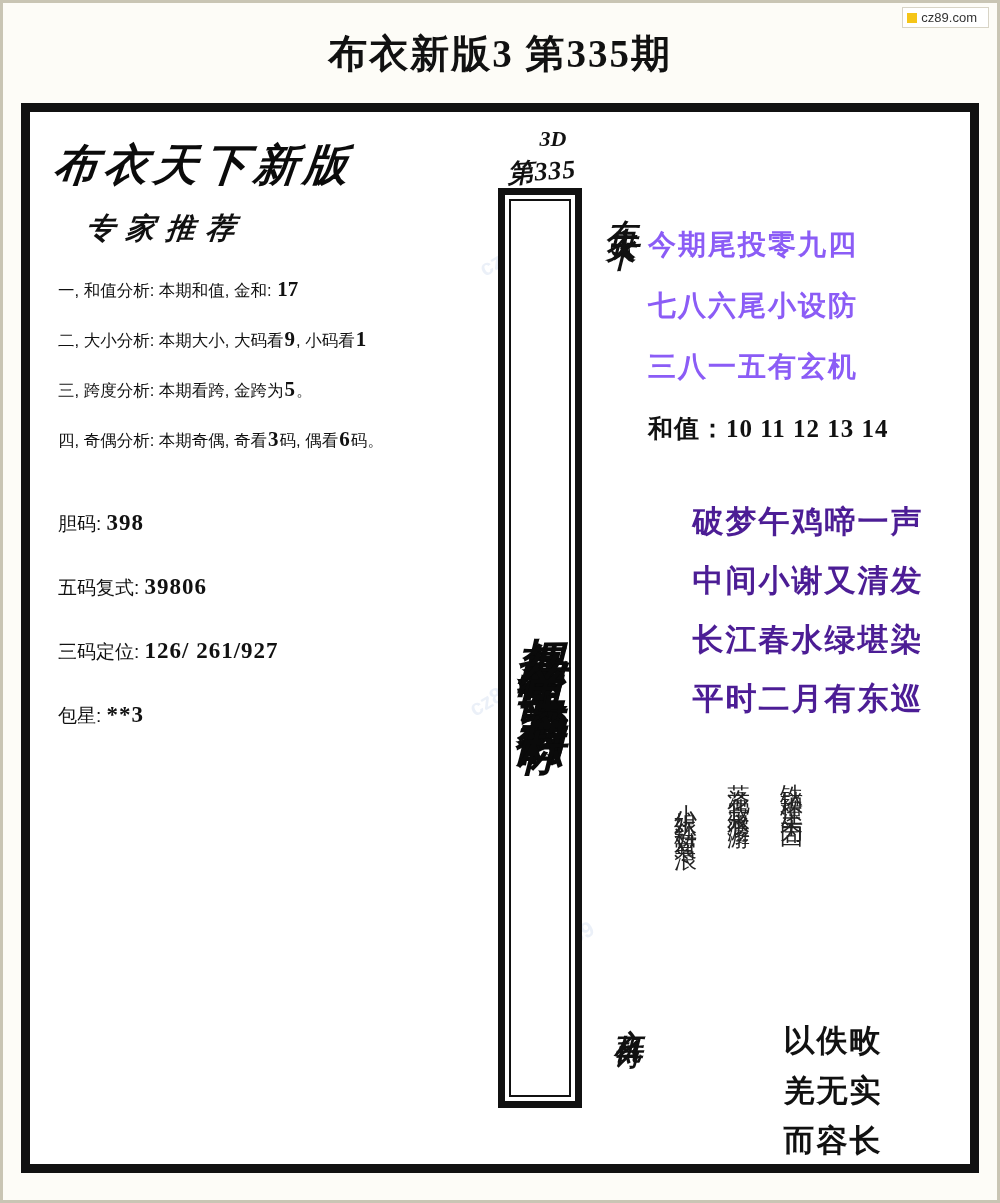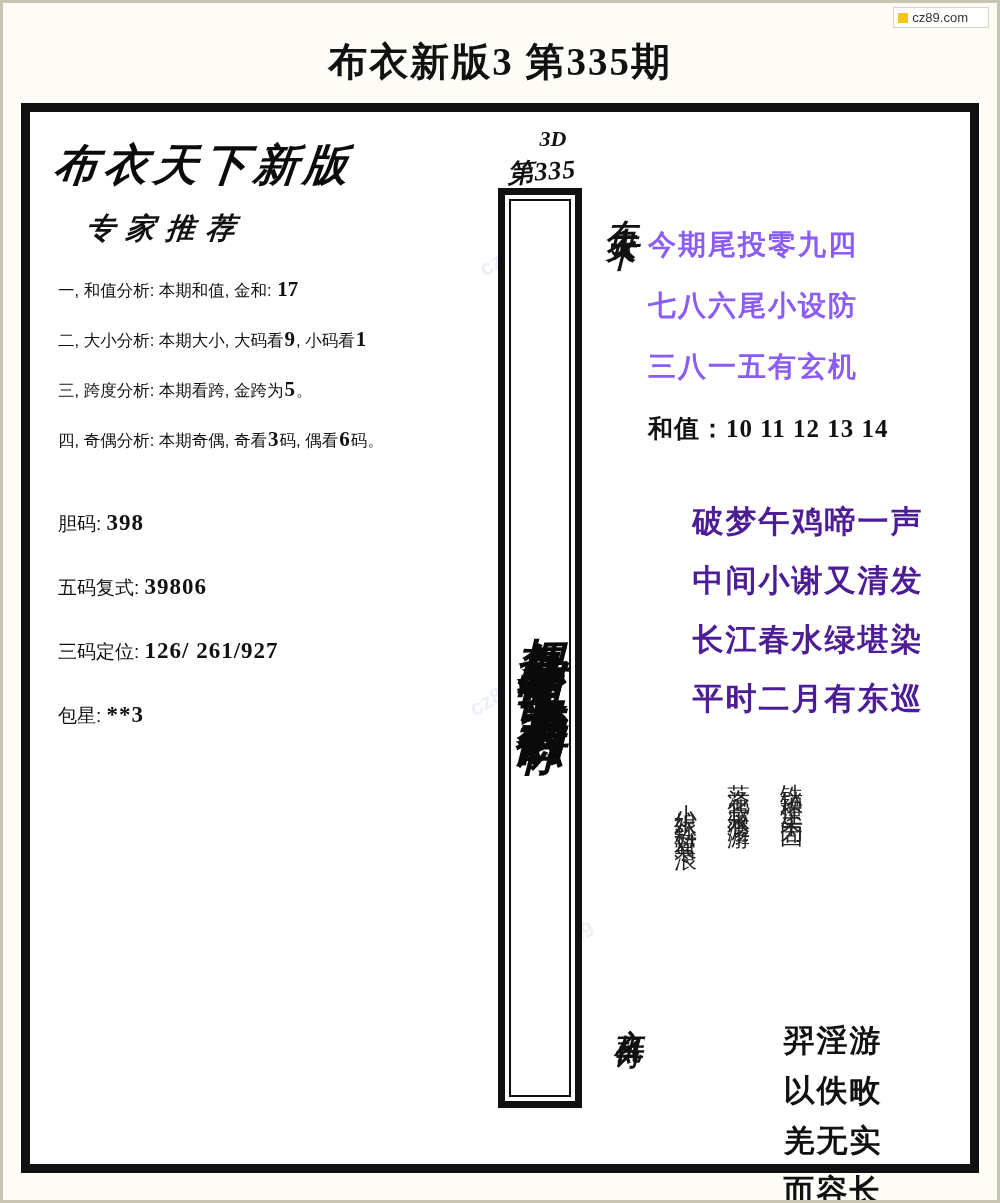--- a/index.html
+++ b/index.html
@@ -19,42 +19,42 @@
     border: 3px solid #c9c5b4;
     overflow: hidden;
   }
   
   .badge {
     position: absolute;
     top: 4px;
     right: 8px;
     background: #ffffff;
     border: 1px solid #d8d4c6;
-    padding: 2px 20px 2px 4px;
+    padding: 2px 11px 2px 4px;
     font-size: 13px;
     color: #333;
     display: flex;
     align-items: center;
     gap: 4px;
     font-family: "Liberation Sans", sans-serif;
   }
   .badge .sq {
     width: 10px;
     height: 10px;
     background: #f5c518;
     display: inline-block;
   }
   .title {
     text-align: center;
     font-family: "Liberation Serif", serif;
     font-weight: bold;
     font-size: 39px;
     letter-spacing: 2px;
     color: #111;
-    padding-top: 32px;
+    padding-top: 24px;
     padding-bottom: 10px;
   }
   .frame {
     position: absolute;
     left: 18px;
     top: 100px;
     width: 958px;
     height: 1070px;
     border: 9px solid #111;
     background: #ffffff;
@@ -390,21 +390,20 @@
           <div class="poem-line">平时二月有东巡</div>
         </div>
 
         <div class="vcols">
           <div class="vcol c1">铁锁横江未为固</div>
           <div class="vcol c2">落花寂寂水潺潺</div>
           <div class="vcol c3">小娘红粉对寒浪</div>
         </div>
 
         <div class="bottom-poem">
-          <div class="bp-line">羿淫游</div>
           <div class="bp-line">以佚畋</div>
           <div class="bp-line">羌无实</div>
           <div class="bp-line">而容长</div>
         </div>
       </div>
 
     </div>
   </div>
 </div>
 

